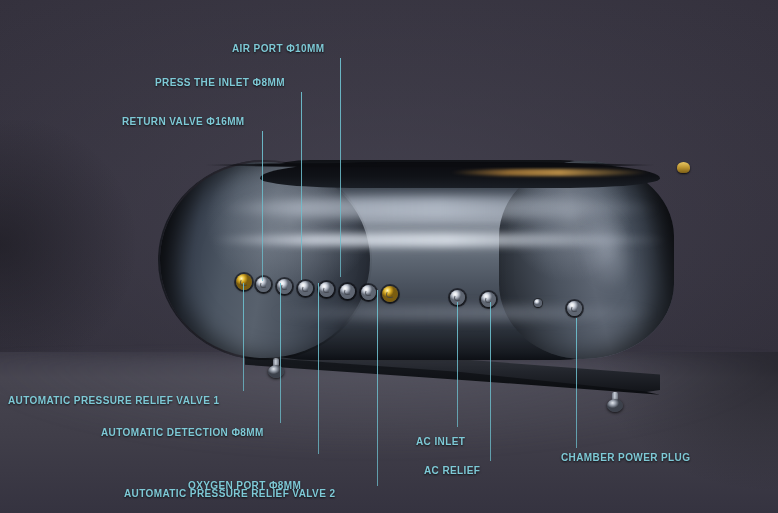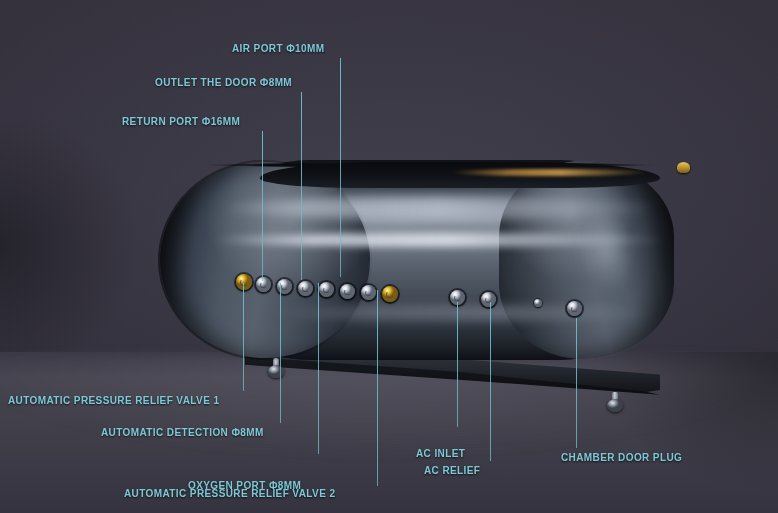--- a/index.html
+++ b/index.html
@@ -290,32 +290,32 @@
       </div>
       <div class="fitting silver small" style="left: 534px; top: 299px; width: 8px; height: 8px;"></div>
       <div class="fitting silver" style="left: 567px; top: 301px; width: 15px; height: 15px;">
         <div class="nub"></div>
       </div>
     </div>
   <div id="callout-layer">
       <div class="leader" style="left: 340px; top: 58px; height: 219px;"></div>
       <div class="label" style="left: 232px; top: 43px;">AIR PORT Ф10MM</div>
       <div class="leader" style="left: 301px; top: 92px; height: 188px;"></div>
-      <div class="label" style="left: 155px; top: 77px;">OUTLET THE DOOR Ф8MM</div>
+      <div class="label" style="left: 155px; top: 77px;">PRESS THE INLET Ф8MM</div>
       <div class="leader" style="left: 262px; top: 131px; height: 150px;"></div>
-      <div class="label" style="left: 122px; top: 116px;">RETURN PORT Ф16MM</div>
+      <div class="label" style="left: 122px; top: 116px;">RETURN VALVE Ф16MM</div>
       <div class="leader" style="left: 243px; top: 283px; height: 108px;"></div>
       <div class="label" style="left: 8px; top: 395px;">AUTOMATIC  PRESSURE RELIEF VALVE 1</div>
       <div class="leader" style="left: 280px; top: 283px; height: 140px;"></div>
       <div class="label" style="left: 101px; top: 427px;">AUTOMATIC DETECTION Ф8MM</div>
       <div class="leader" style="left: 318px; top: 283px; height: 171px;"></div>
       <div class="label" style="left: 188px; top: 480px; text-align: center;">OXYGEN PORT Ф8MM</div>
       <div class="leader" style="left: 377px; top: 290px; height: 196px;"></div>
       <div class="label" style="left: 124px; top: 488px;">AUTOMATIC  PRESSURE RELIEF VALVE 2</div>
       <div class="leader" style="left: 457px; top: 302px; height: 125px;"></div>
-      <div class="label" style="left: 416px; top: 448px;">AC INLET</div>
+      <div class="label" style="left: 416px; top: 436px;">AC INLET</div>
       <div class="leader" style="left: 490px; top: 302px; height: 159px;"></div>
       <div class="label" style="left: 424px; top: 465px;">AC RELIEF</div>
       <div class="leader" style="left: 576px; top: 318px; height: 130px;"></div>
-      <div class="label" style="left: 561px; top: 452px;">CHAMBER DOOR PLUG</div>
+      <div class="label" style="left: 561px; top: 452px;">CHAMBER POWER PLUG</div>
     </div>
 
 </div>
 
 </body></html>

